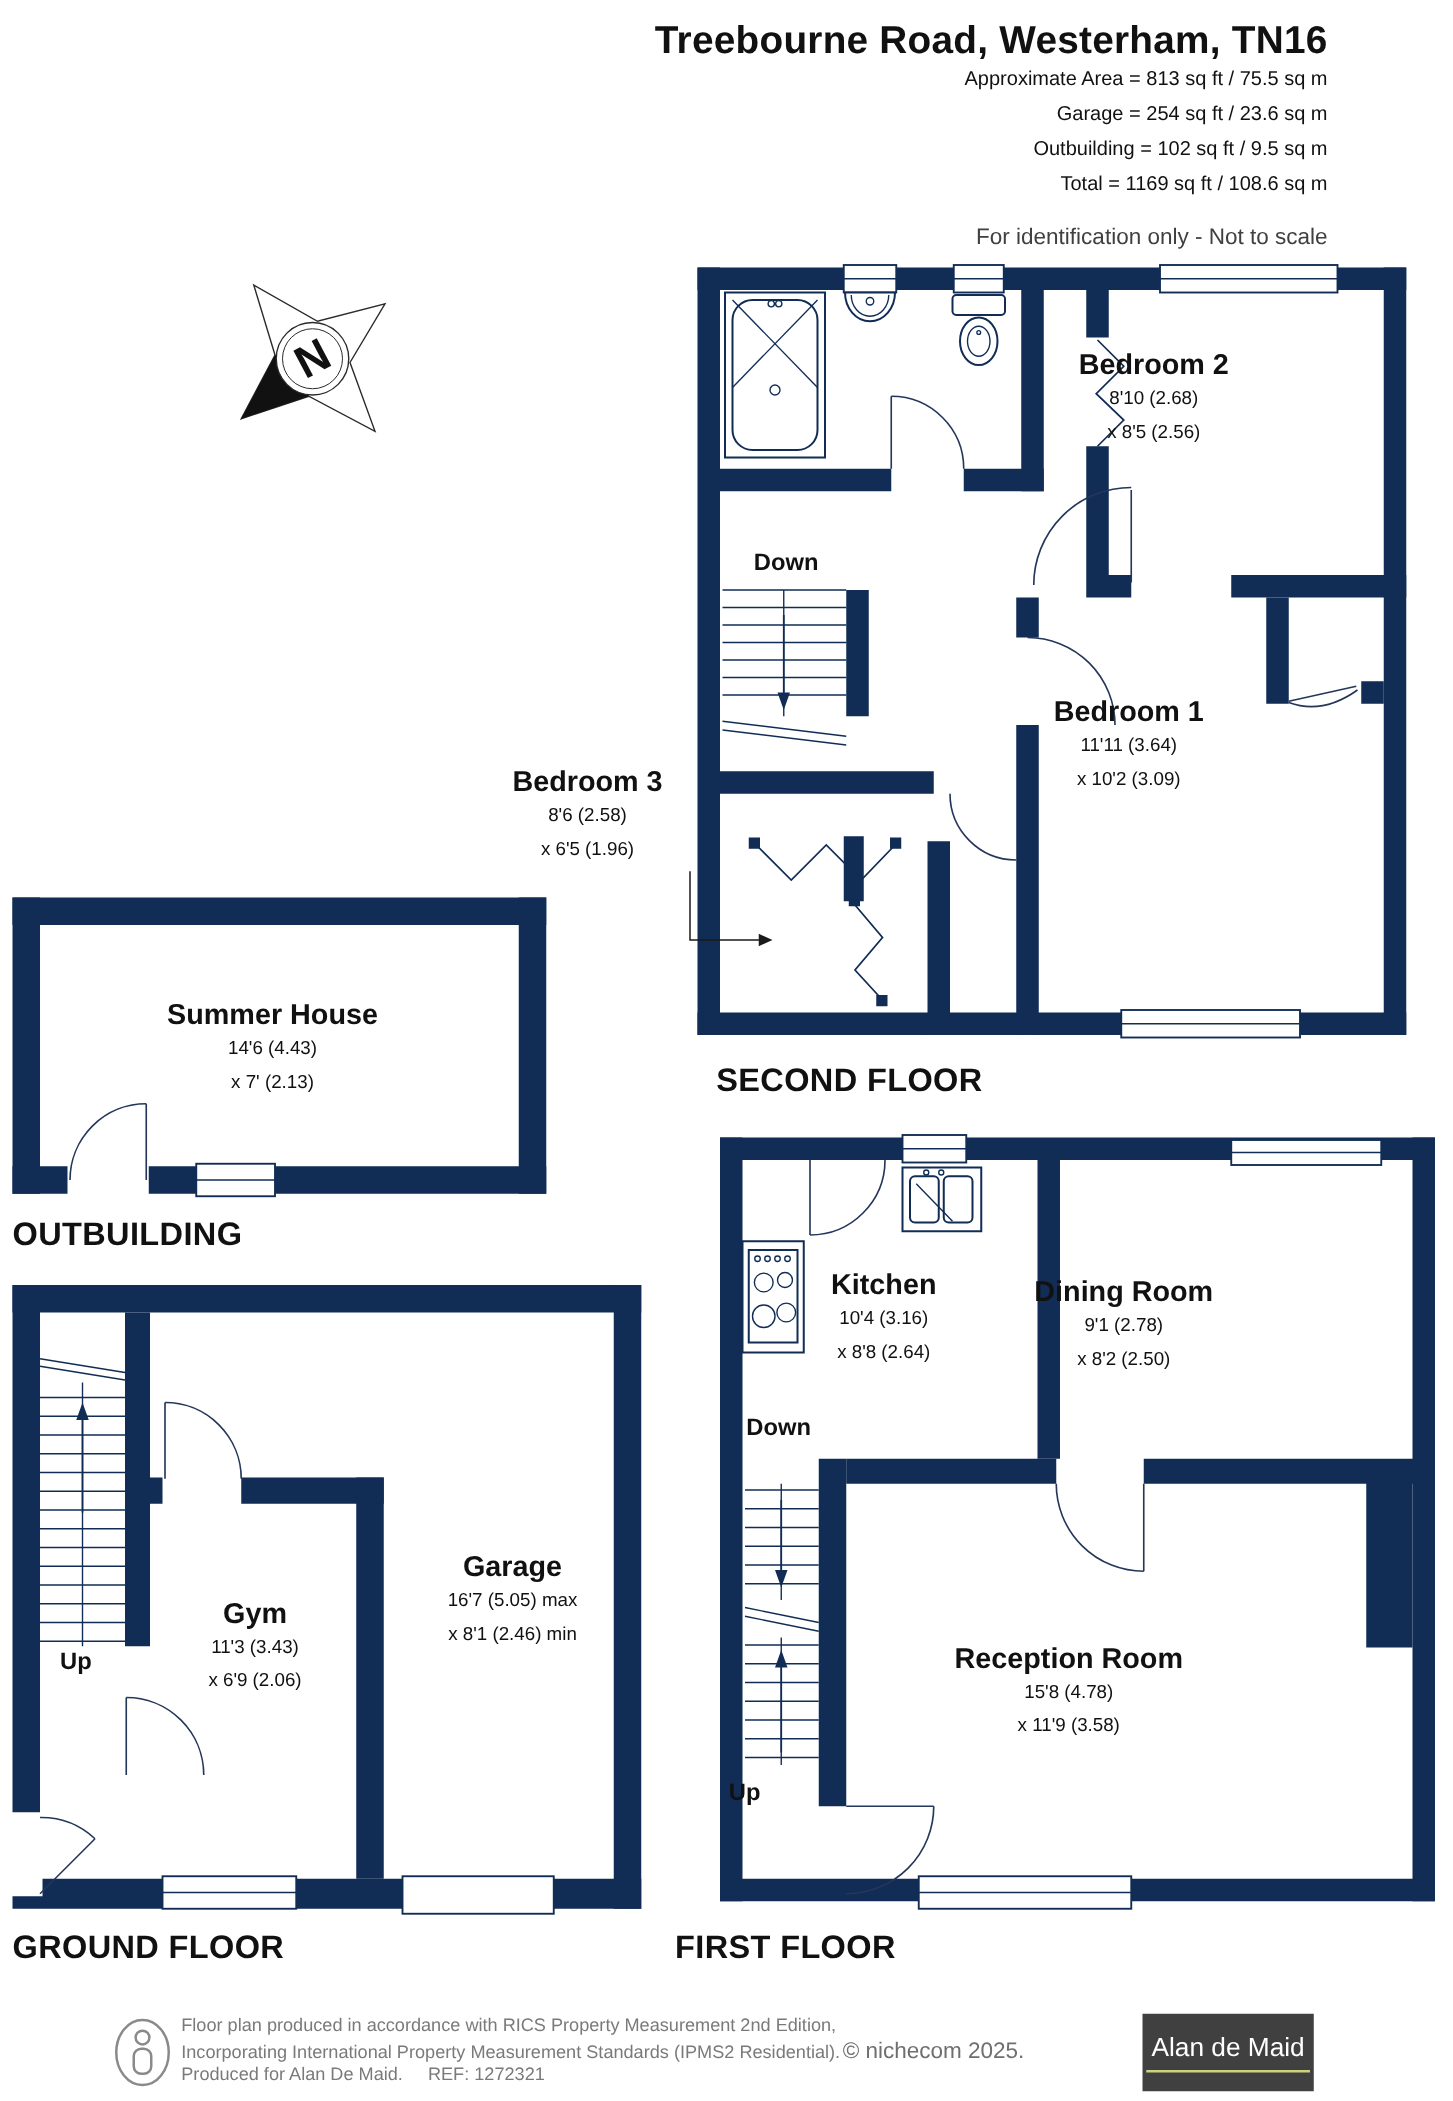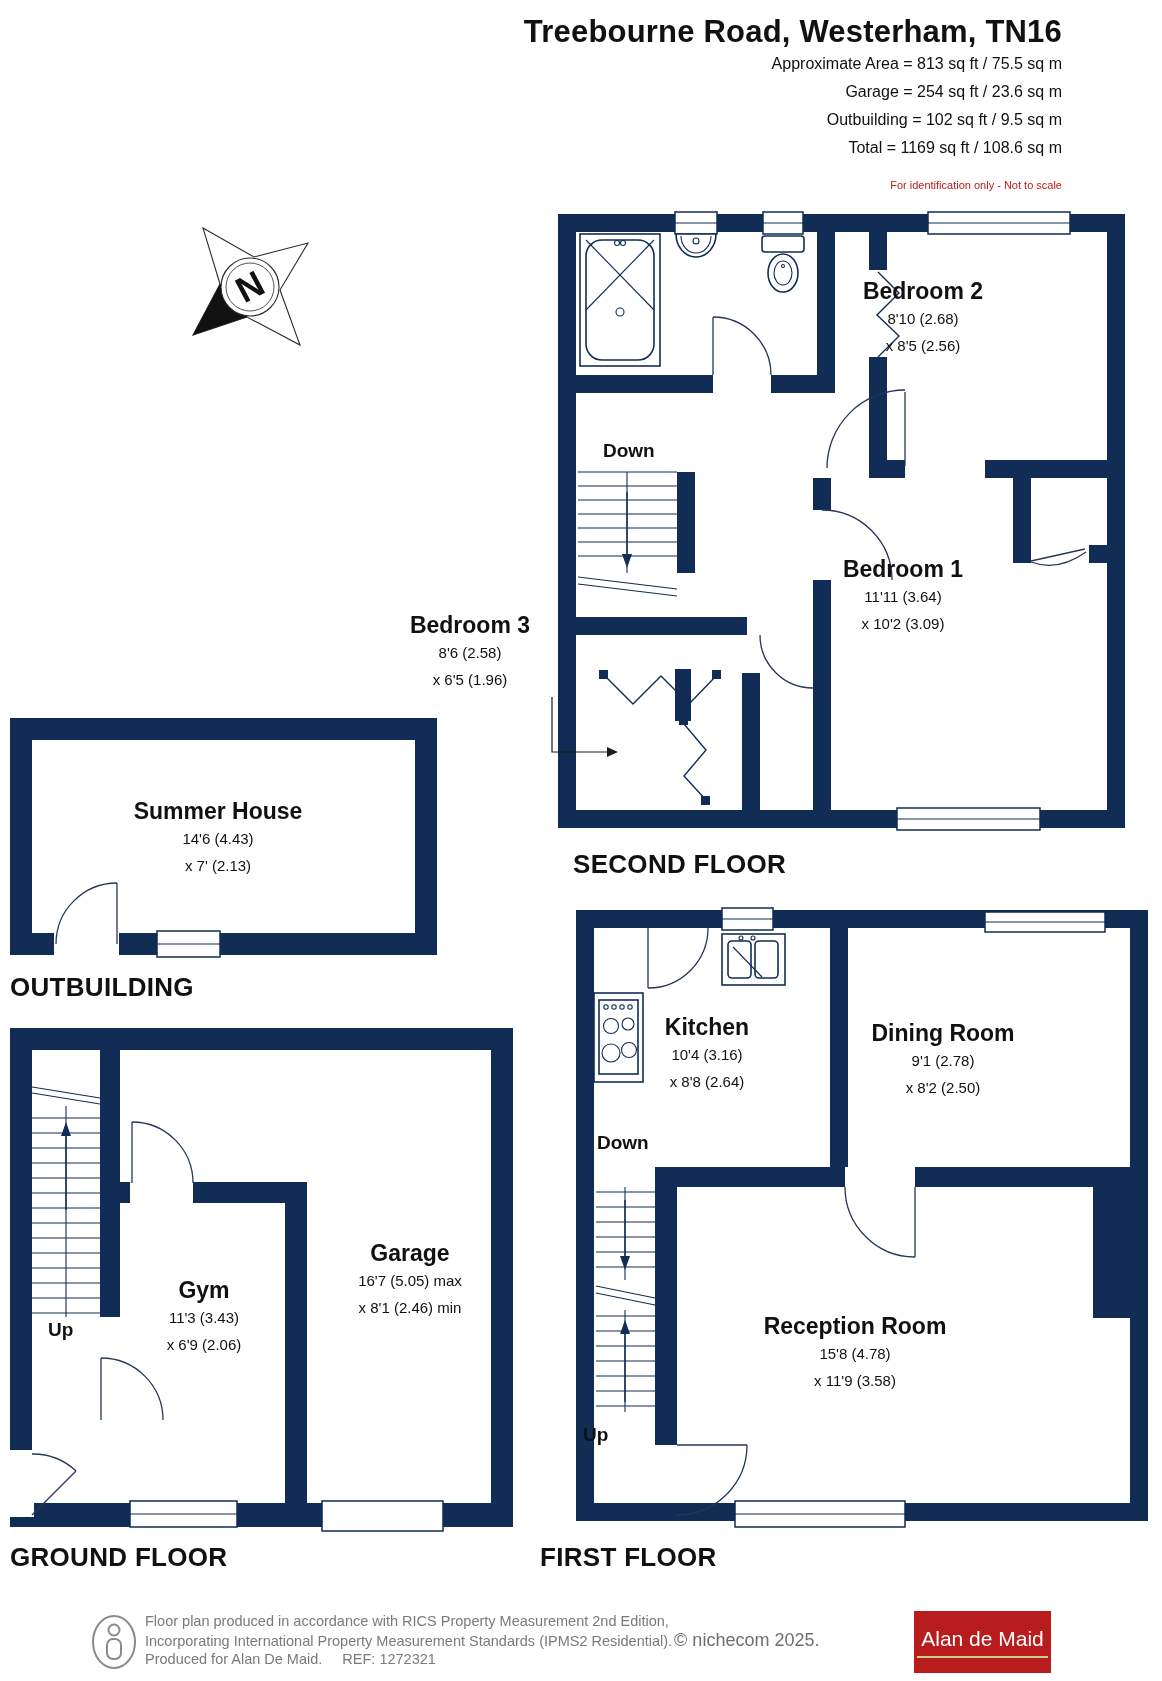--- a/index.html
+++ b/index.html
@@ -19,36 +19,36 @@
   .gap { fill:#ffffff; }
   .cs  { stroke:#2a2a2a; stroke-width:1.1; fill:#ffffff; }
   .csl { stroke:#2a2a2a; stroke-width:0.8; fill:none; }
   .lead{ stroke:#1a1a1a; stroke-width:1.2; fill:none; }
   .gray{ stroke:#8a8a8a; stroke-width:2; fill:none; }
 
   .header { position:absolute; top:2px; right:100px; text-align:right;margin-top:12px; }
   .title  { font-size:31px; font-weight:bold; letter-spacing:0.2px; }
   .aline  { font-size:16px; line-height:28px; }
   .aline:first-of-type { margin-top:16px; }
-  .discl  { font-size:11px; margin-top:17px; color:#b91c1c; }
+  .discl  { font-size:18px; margin-top:17px; color:#404040; }
 
   .room-label { position:absolute; text-align:center; line-height:27px; }
   .rn { font-size:23px; font-weight:bold; }
   .rd { font-size:15px; }
 
   .floor-label { position:absolute; font-size:26px;
                  font-weight:bold; letter-spacing:0.3px; }
   .stair-label { position:absolute; font-size:19px; font-weight:bold; }
 
   .footer-text { position:absolute; left:145px; top:1612px;
                  font-size:14.5px; line-height:18.6px; color:#7a7a7a; }
   .copyright { margin-left:2px; font-size:18px; color:#6f6f6f; }
   .ref { margin-left:20px;text-align:right; }
   .logo { position:absolute; left:914px; top:1611px; width:137px; height:62px;
-          background:#b91c1c; display:flex; align-items:center; justify-content:center; }
+          background:#404040; display:flex; align-items:center; justify-content:center; }
   .logo span { color:#ffffff; font-size:21px; padding:0 4px 5px 4px;
                border-bottom:2px solid #CBD17E; }
 </style>
 </head>
 <body>
 
 <div class="page">
 
   <div class="header">
     <div class="title">Treebourne Road, Westerham, TN16</div>
@@ -354,21 +354,21 @@
   <div class="room-label" style="left:285px;top:1240px;width:250px">
     <div class="rn">Garage</div>
     <div class="rd">16'7 (5.05) max</div>
     <div class="rd">x 8'1 (2.46) min</div>
   </div>
   <div class="room-label" style="left:582px;top:1014px;width:250px">
     <div class="rn">Kitchen</div>
     <div class="rd">10'4 (3.16)</div>
     <div class="rd">x 8'8 (2.64)</div>
   </div>
-  <div class="room-label" style="left:818px;top:1020px;width:250px">
+  <div class="room-label" style="left:774px;top:1020px;width:250px">
     <div class="rn">Dining Room</div>
     <div class="rd">9'1 (2.78)</div>
     <div class="rd">x 8'2 (2.50)</div>
   </div>
   <div class="room-label" style="left:730px;top:1313px;width:250px">
     <div class="rn">Reception Room</div>
     <div class="rd">15'8 (4.78)</div>
     <div class="rd">x 11'9 (3.58)</div>
   </div>
 

